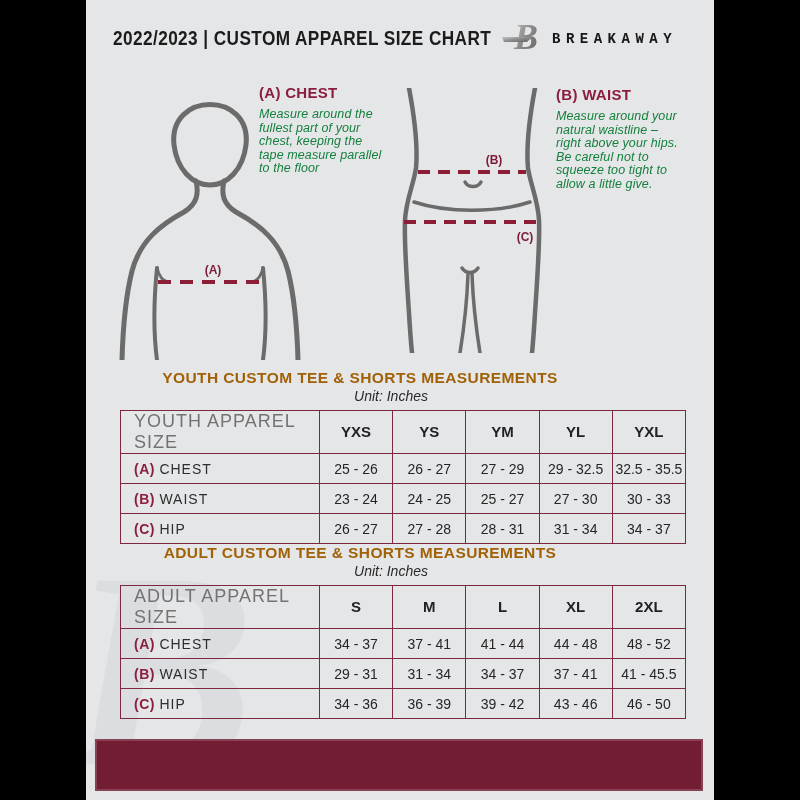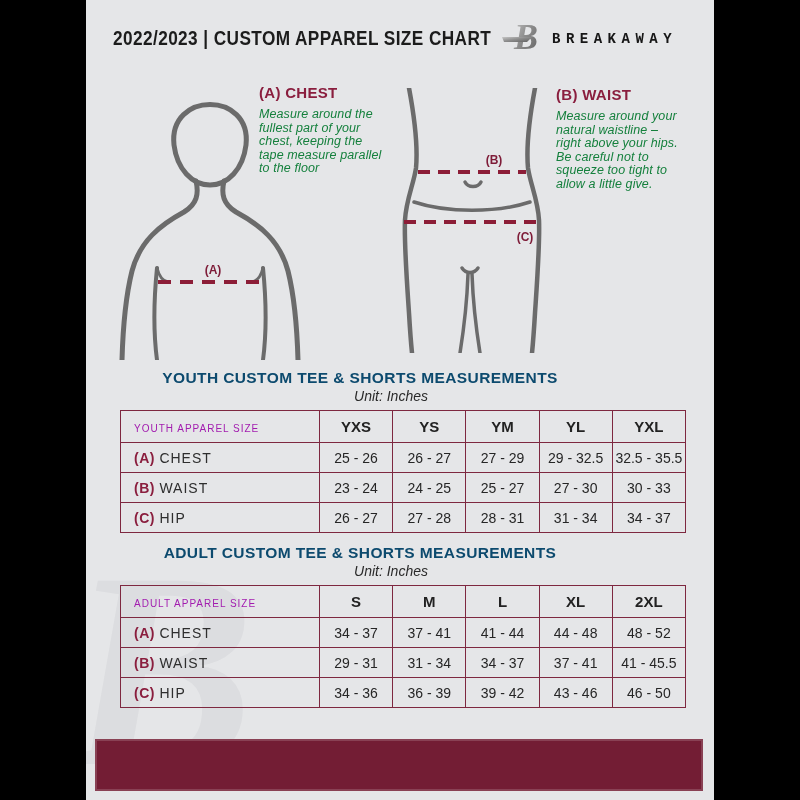--- a/index.html
+++ b/index.html
@@ -31,41 +31,41 @@
   }
   #instr-chest{left:173px;top:84px;width:150px;}
   #instr-waist{left:470px;top:86px;width:160px;}
   #instr-hips{left:470px;top:220px;width:162px;}
   
   #figure-upper{position:absolute;left:24px;top:75px;}
   #figure-lower{position:absolute;left:306px;top:88px;}
   
   .sec-title{
     position:absolute;left:0;width:548px;text-align:center;
-    font-size:15.5px;font-weight:700;color:#0c4a6e;letter-spacing:.4px;
+    font-size:15.5px;font-weight:700;color:#a16207;letter-spacing:.4px;
   }
   .sec-unit{
     position:absolute;left:15px;width:580px;text-align:center;
     font-size:14px;font-style:italic;color:#2a2a2a;
   }
   #youth-title{top:369px;} #youth-unit{top:388px;}
   #adult-title{top:544px;} #adult-unit{top:563px;}
   table.size{
     position:absolute;left:34px;width:566px;border-collapse:collapse;table-layout:fixed;
   }
   #youth-table{top:410px;} #adult-table{top:585px;border-radius:24px;}
   table.size td{
     border:1.5px solid #7e2840;text-align:center;vertical-align:middle;
     color:#262626;background:transparent;padding:0;
   }
   table.size td.first{width:185px;text-align:left;padding-left:13px;}
   table.size tr.head td{height:31px;}
   table.size tr.data td{height:29px;}
   .col-size-hd{font-size:15px;font-weight:700;color:#222;}
-  .tbl-cap{font-size:10px;color:#a21caf;letter-spacing:1px;}
+  .tbl-cap{font-size:18px;color:#737373;letter-spacing:1px;}
   .row-prefix{font-size:14px;font-weight:700;color:#8a1e3e;letter-spacing:.5px;}
   .row-label{font-size:14px;color:#2e2e2e;letter-spacing:1px;margin-top:46px;}
   .cell-val{font-size:14px;color:#262626;}
   
   #watermark{
     position:absolute;left:-18px;top:530px;
     font-family:"Liberation Serif",serif;font-weight:700;font-style:italic;
     font-size:280px;line-height:1;color:rgba(55,55,70,0.05);pointer-events:none;
   }
   #footer-bar{

